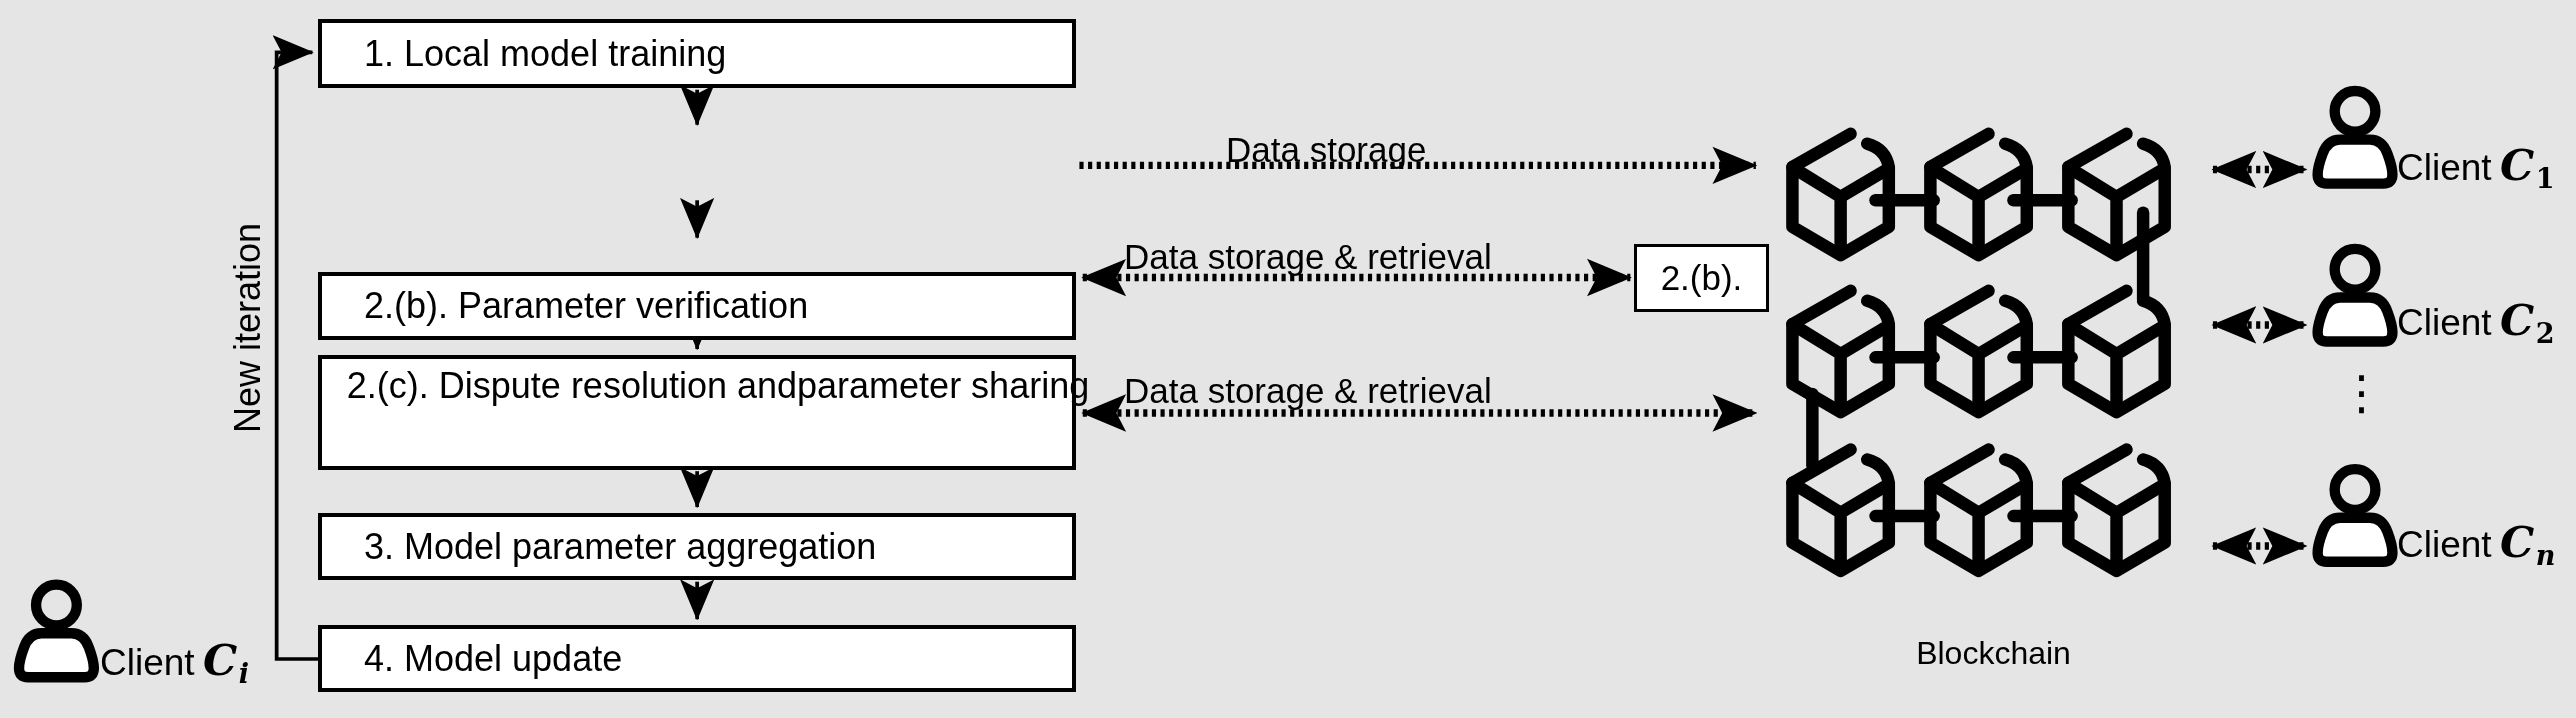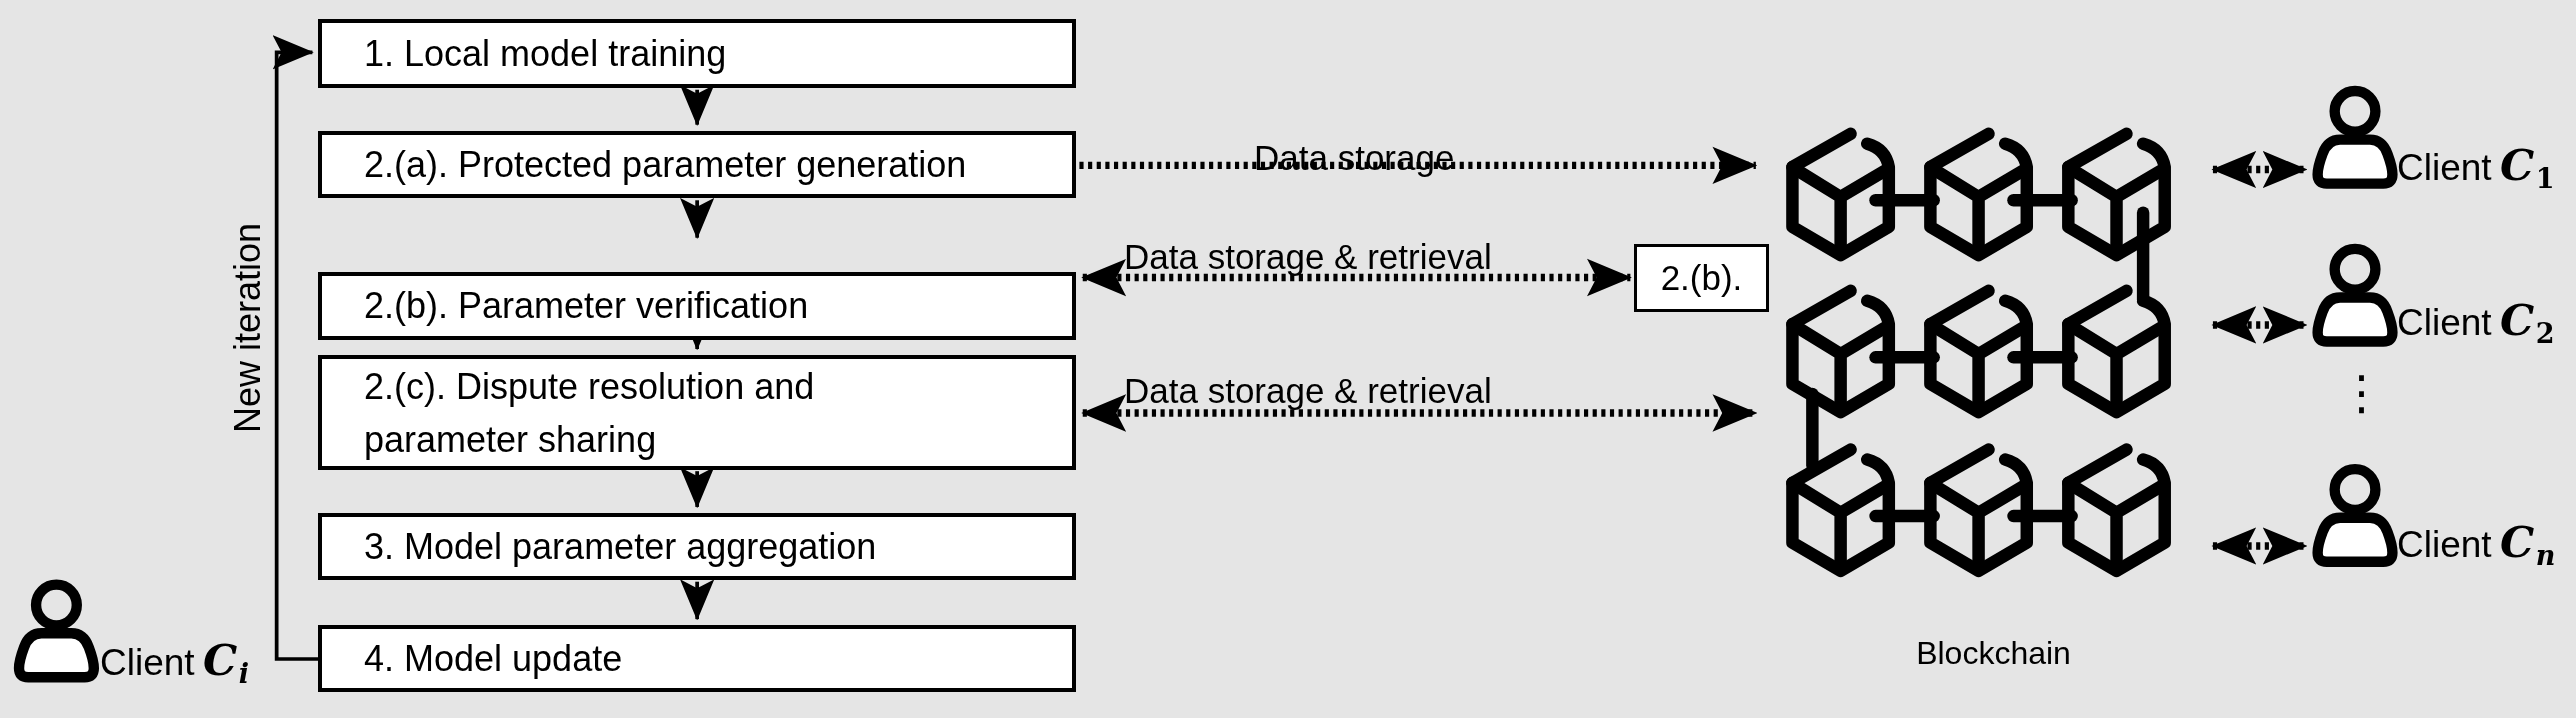--- a/index.html
+++ b/index.html
@@ -11,32 +11,32 @@
 
   
   .step{
     position:absolute;left:318px;width:758px;box-sizing:border-box;
     border:4.2px solid #000;background:#fff;display:flex;align-items:center;
     font-size:36px;line-height:1.2;padding-left:42px;white-space:nowrap;
   }
   #step-1 {top:19px;height:69px;}
   #step-2a{top:131px;height:67px;}
   #step-2b{top:244px;height:68px;margin-top:28px;}
-  #step-2c{top:355px;height:115px;flex-direction:column;align-items:flex-start;justify-content:center;line-height:53px;}
+  #step-2c{top:355px;height:115px;align-items:flex-start;justify-content:center;line-height:53px;}
   #step-2c .l2{}
   #step-3 {top:513px;height:67px;}
   #step-4 {top:625px;height:67px;}
 
   .rot-label{
     position:absolute;left:123px;top:309px;width:249px;height:38px;text-align:center;
     font-size:36px;line-height:38px;transform:rotate(-90deg);transform-origin:center;white-space:nowrap;
   }
 
   .arrow-label{position:absolute;font-size:35px;line-height:1;white-space:nowrap;}
-  #lbl-storage{left:1226px;top:140px;margin-left:28px;}
+  #lbl-storage{left:1226px;top:132px;}
   #lbl-sr1{left:1124px;top:239px;}
   #lbl-sr2{left:1124px;top:373px;}
 
   .contract-box{
     position:absolute;left:1634px;top:244px;width:135px;height:68px;box-sizing:border-box;
     border:3.3px solid #000;background:#fff;display:flex;align-items:center;justify-content:center;
     font-size:35px;
   }
 
   .bc-label{position:absolute;left:1869px;top:637px;width:249px;text-align:center;font-size:32px;line-height:1;}
@@ -119,23 +119,20 @@
 
     <use href="#person" x="20" y="700"></use>
     <use href="#person" x="2786" y="106"></use>
     <use href="#person" x="2786" y="296"></use>
     <use href="#person" x="2786" y="561"></use>
   </svg>
 
   <div class="step" id="step-1">
     <span>1. Local model training</span>
   </div>
-  <div class="step" id="step-2a">
-    <span>2.(a). Protected parameter generation</span>
-  </div>
   <div class="step" id="step-2b">
     <span>2.(b). Parameter verification</span>
   </div>
   <div class="step" id="step-2c">
     <span class="l1">2.(c). Dispute resolution and</span>
     <span class="l2">parameter sharing</span>
   </div>
   <div class="step" id="step-3">
     <span>3. Model parameter aggregation</span>
   </div>

